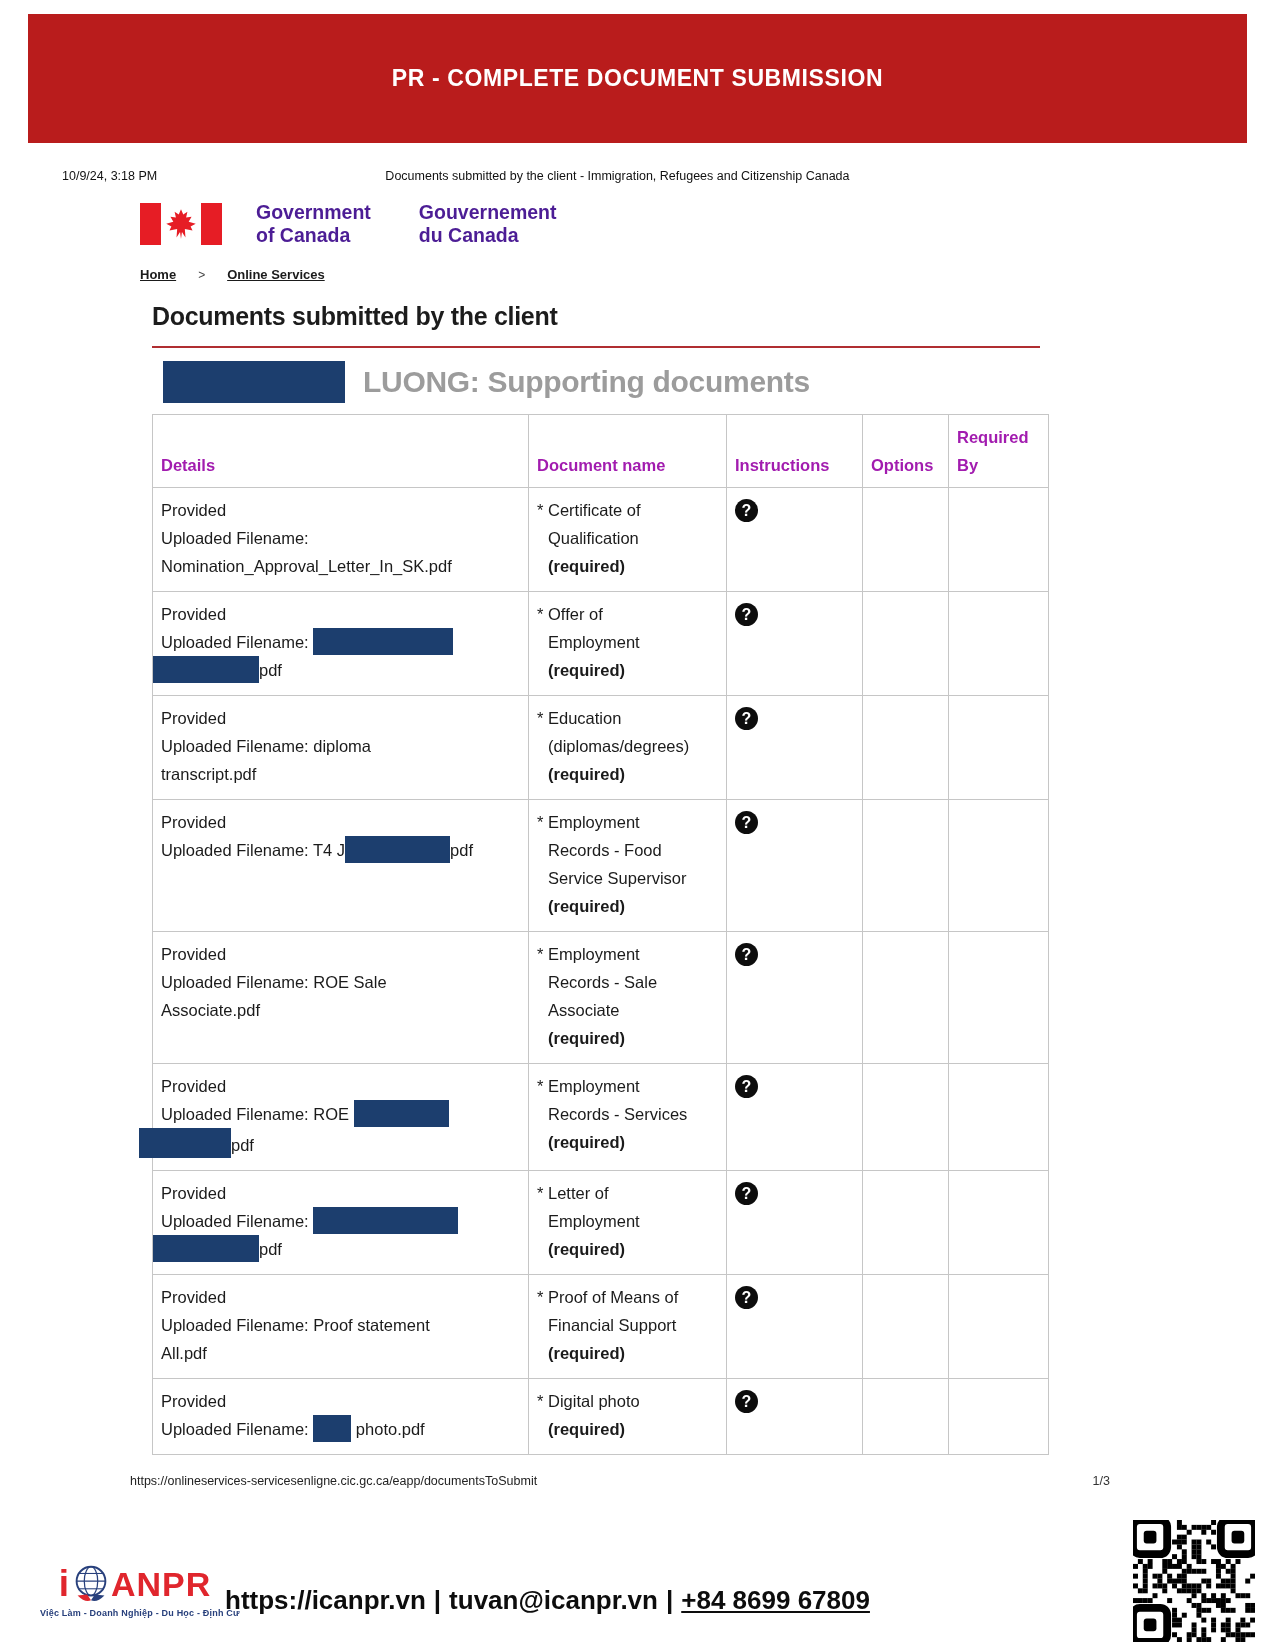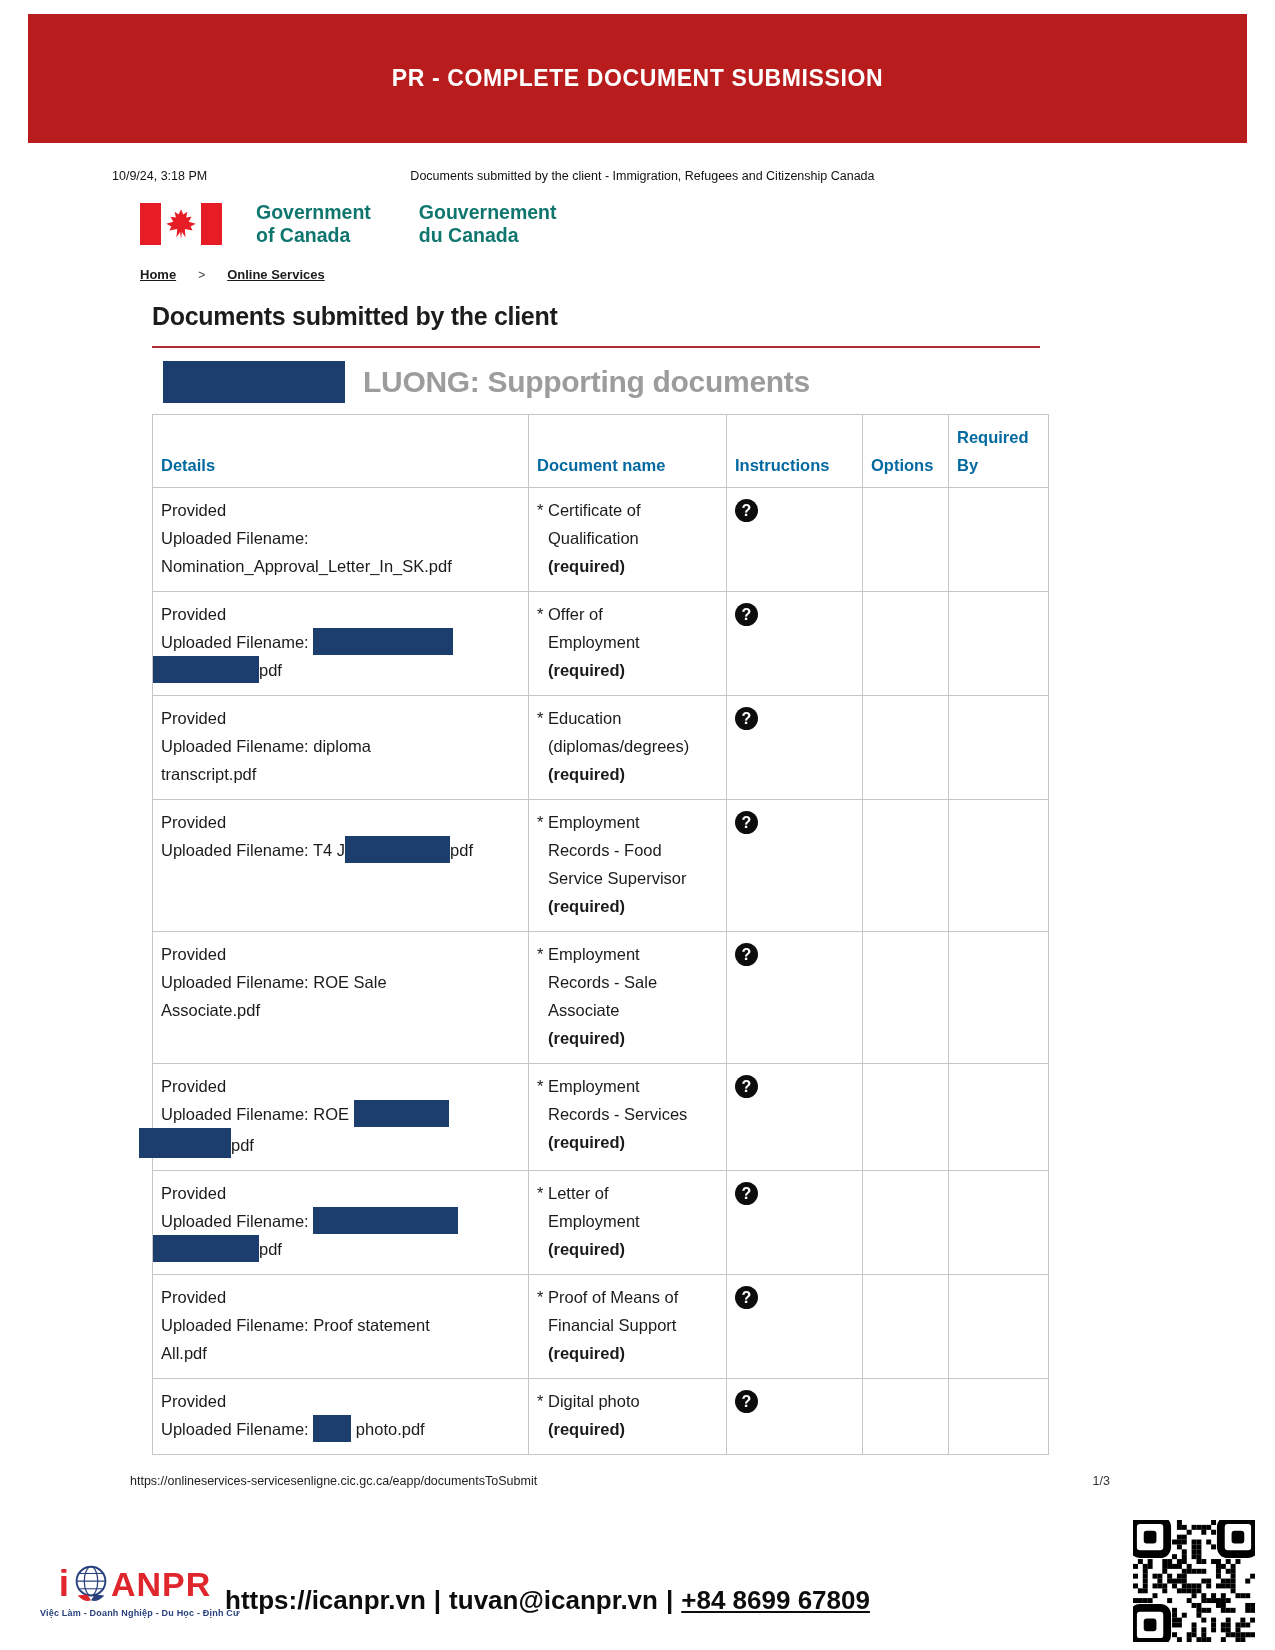--- a/index.html
+++ b/index.html
@@ -5,31 +5,31 @@
   * { margin:0; padding:0; box-sizing:border-box; }
   html,body { width:1275px; height:1650px; background:#ffffff; overflow:hidden;
               font-family:"Liberation Sans","DejaVu Sans",sans-serif; color:#1b1b1b; position:relative; }
 
   
   .banner { margin:14px 28px 0 28px; height:129px; background:#b91c1c;
             display:flex; align-items:center; justify-content:center; }
   .banner h2 { color:#ffffff; font-size:23px; font-weight:bold; letter-spacing:.6px; }
 
   
-  .meta { position:relative; margin:26px 130px 0 112px; height:16px; font-size:12.5px; color:#111; }
+  .meta { position:relative; margin:26px 130px 0 62px; height:16px; font-size:12.5px; color:#111; }
   .meta .dt { position:absolute; left:0; top:0; }
   .meta .mt { position:absolute; left:50%; transform:translateX(-47%); top:0; white-space:nowrap; }
 
   
   .govrow { display:flex; align-items:flex-start; margin:16px 0 0 140px; }
   .flag { width:82px; height:42px; display:flex; margin-top:2px; }
   .flag .bar { width:21px; height:42px; background:#e61d25; }
   .flag .white { width:40px; height:42px; background:#fff; display:flex; align-items:center; justify-content:center; }
   .flag svg { width:32px; height:32px; fill:#e61d25; }
-  .wordmark { font-size:19.5px; font-weight:600; line-height:23px; color:#0f766e; }
+  .wordmark { font-size:19.5px; font-weight:600; line-height:23px; color:#4c1d95; }
   .wm-en { margin-left:34px; }
   .wm-fr { margin-left:48px; }
 
   
   .crumbs { margin:20px 0 14px 140px; font-size:13px; font-weight:600; color:#1b1b1b; }
   .crumbs a { color:#1b1b1b; text-decoration:underline; cursor:pointer; }
   .crumbs .sep { margin:0 22px; font-weight:400; color:#444; font-size:12px; }
 
   
   h1.pagetitle { margin:20px 0 0 152px; font-size:25px; font-weight:bold; color:#1c1c1c; letter-spacing:-.3px; }
@@ -38,21 +38,21 @@
   
   .subtitle { margin:12px 0 0 163px; display:flex; align-items:center; height:44px; }
   .subtitle .box { width:182px; height:42px; background:#1c3e6e; }
   .subtitle .txt { margin-left:18px; font-size:30px; font-weight:bold; color:#9c9c9c; letter-spacing:-.3px; }
 
   
   table.docs { margin:10px 0 0 152px; width:896px; border-collapse:collapse; table-layout:fixed;
                font-size:16.5px; }
   table.docs th, table.docs td { border:1px solid #c6c6c6; vertical-align:top; padding:8px 8px 11px 8px;
                line-height:28px; text-align:left; }
-  table.docs th { vertical-align:bottom; height:66px; padding-bottom:8px; font-weight:bold; color:#0369a1; }
+  table.docs th { vertical-align:bottom; height:66px; padding-bottom:8px; font-weight:bold; color:#a21caf; }
   .cont { padding-left:11px; }
   .required { font-weight:bold; }
   .redact { display:inline-block; height:27px; background:#1c3e6e; vertical-align:-7px; }
   .redact.flush { margin-left:-8px; }
   .redact.overflow { margin-left:-22px; height:30px; }
   .qicon { display:inline-block; width:23px; height:23px; border-radius:50%; background:#0d0d0d;
            color:#fff; font-weight:bold; font-size:16px; line-height:23px; text-align:center; margin-top:2px; cursor:pointer; }
 
   
   .urlrow { position:relative; margin:19px 130px 0 130px; font-size:12.5px; color:#222; }

